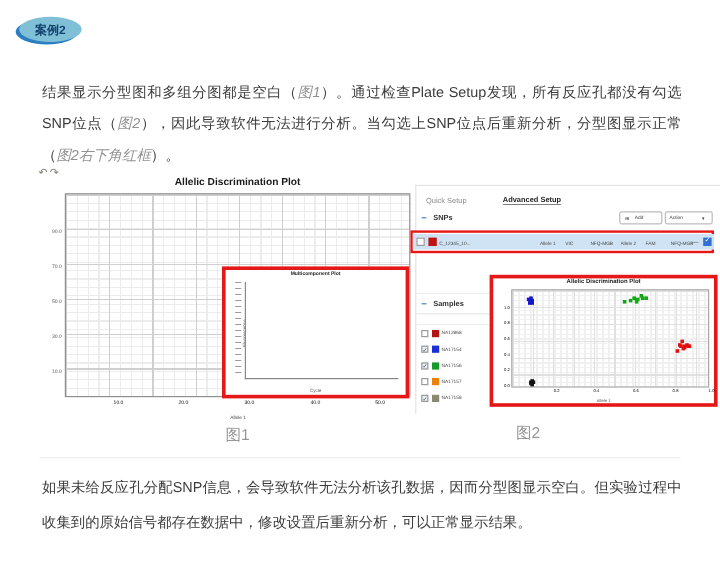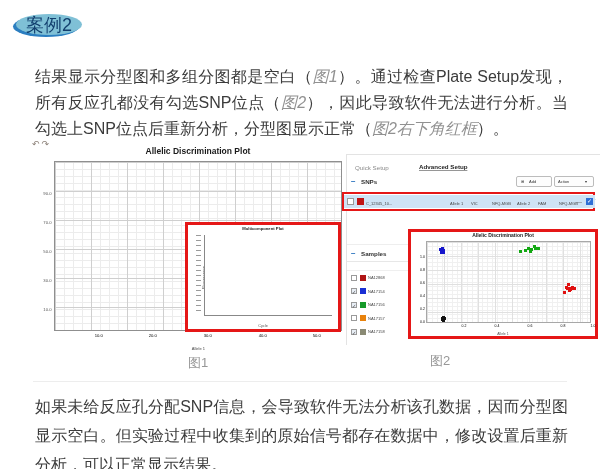--- a/index.html
+++ b/index.html
@@ -1,27 +1,27 @@
 <!DOCTYPE html>
 <html><head>
 <meta charset="utf-8">
 <style>
   *{margin:0;padding:0;box-sizing:border-box}
   html,body{width:600px;height:469px;background:#fff;font-family:"Liberation Sans",sans-serif}
   .page{position:relative;width:600px;height:469px;overflow:hidden;background:#fff}
 
   
   .hdr{position:absolute;left:16px;top:14px;display:flex;align-items:center}
-  .badge{min-width:52px;height:21px;padding:0 10px;background:#7fc0d6;color:#123f6e;font-size:18px;
-         font-weight:normal;border-radius:50%;display:flex;align-items:center;justify-content:center;
+  .badge{min-width:52px;height:21px;padding:0 10px;background:#7fc0d6;color:#123f6e;font-size:10px;
+         font-weight:bold;border-radius:50%;display:flex;align-items:center;justify-content:center;
          box-shadow:-3px 2px 0 #2b7ec0}
   .title{margin-left:14px;color:#1c6fb8;font-weight:bold;font-size:15px;letter-spacing:.5px}
 
   
-  .para{position:absolute;left:35px;width:533px;font-size:16px;color:#3c3c3c;text-align:justify}
+  .para{position:absolute;left:35px;width:533px;font-size:12px;color:#3c3c3c;text-align:justify}
   .para1{top:64px;line-height:26px}
   .para2{top:392px;line-height:29px}
   .figref{color:#919191;font-style:italic}
 
   
   .t4{font-size:10px;transform:scale(.4);transform-origin:0 50%;white-space:nowrap;display:inline-block;color:#444}
   .t4r{font-size:10px;transform:scale(.42);transform-origin:100% 50%;white-space:nowrap;display:inline-block;color:#555}
 
   
   .tools{position:absolute;left:32px;top:139px;font-size:9px;color:#8a7f76;letter-spacing:2px}

